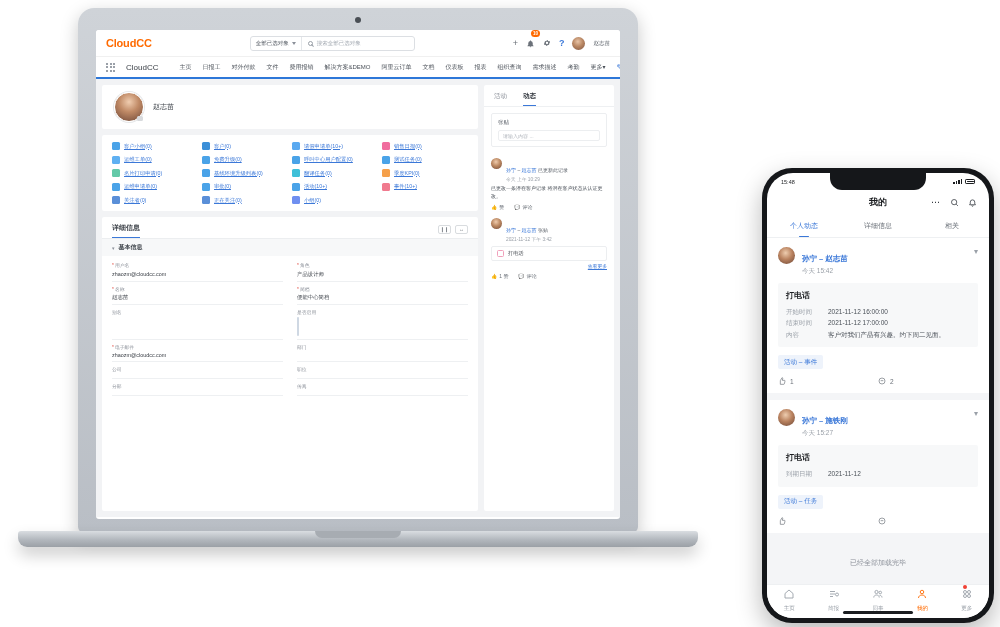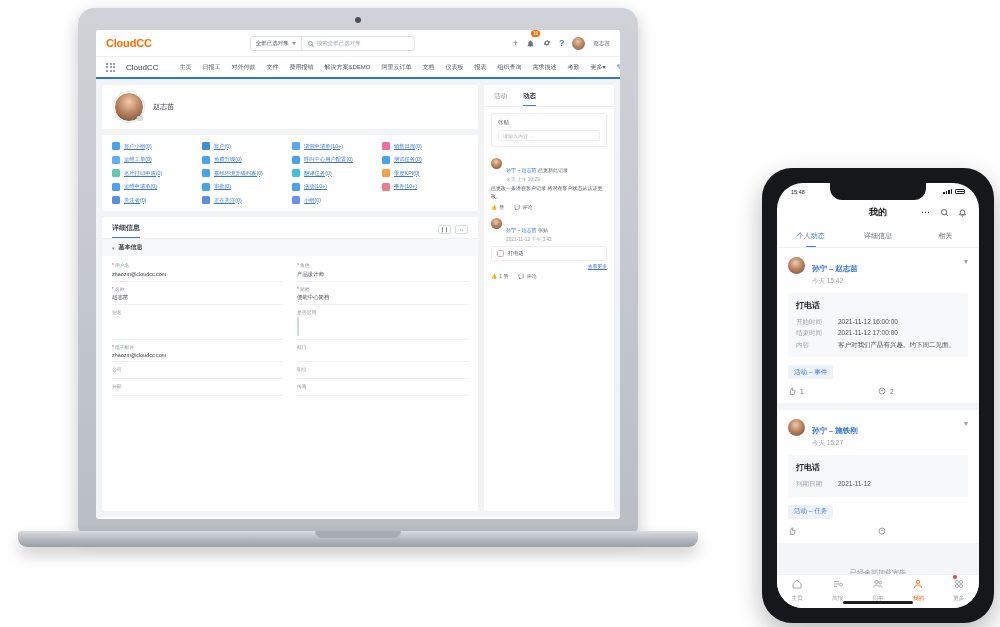--- a/index.html
+++ b/index.html
@@ -132,21 +132,21 @@
     padding:3px 5px; margin-top:4px; }
   .p-chip-ic { width:7px;height:7px;border-radius:1.5px;background:#fff;border:1px solid #f0a0bb; }
   .p-chip-tx { font-size:5.2px; color:#3c4148; }
   .p-more { text-align:right; font-size:4.8px; color:#3b78d8; text-decoration:underline; margin-top:2px;}
   .p-acts { display:flex; gap:10px; margin-top:4px; align-items:center;}
   .p-a { font-size:5px; color:#6b7179; display:flex; align-items:center; gap:2px;}
 
   
   .phone { position:absolute; left:762px; top:168px; width:232px; height:455px; }
   .phone-frame {
-    width:100%; height:100%; background:#15171a; border-radius:30px; padding:15px;
+    width:100%; height:100%; background:#15171a; border-radius:30px; padding:5px;
     box-shadow: 0 10px 26px rgba(0,0,0,.28);
   }
   .phone-screen { width:100%; height:100%; background:#fff; border-radius:26px; overflow:hidden;
     position:relative; display:flex; flex-direction:column; }
   .notch { position:absolute; left:50%; top:0; transform:translateX(-50%);
     width:96px; height:17px; background:#15171a; border-radius:0 0 12px 12px; z-index:5;}
   .status { height:17px; display:flex; align-items:center; justify-content:space-between;
     padding:0 14px; font-size:5.5px; color:#1b1d20; }
   .status .r { display:flex; gap:3px; align-items:center; }
   .sig { display:flex; gap:1px; align-items:flex-end; }

